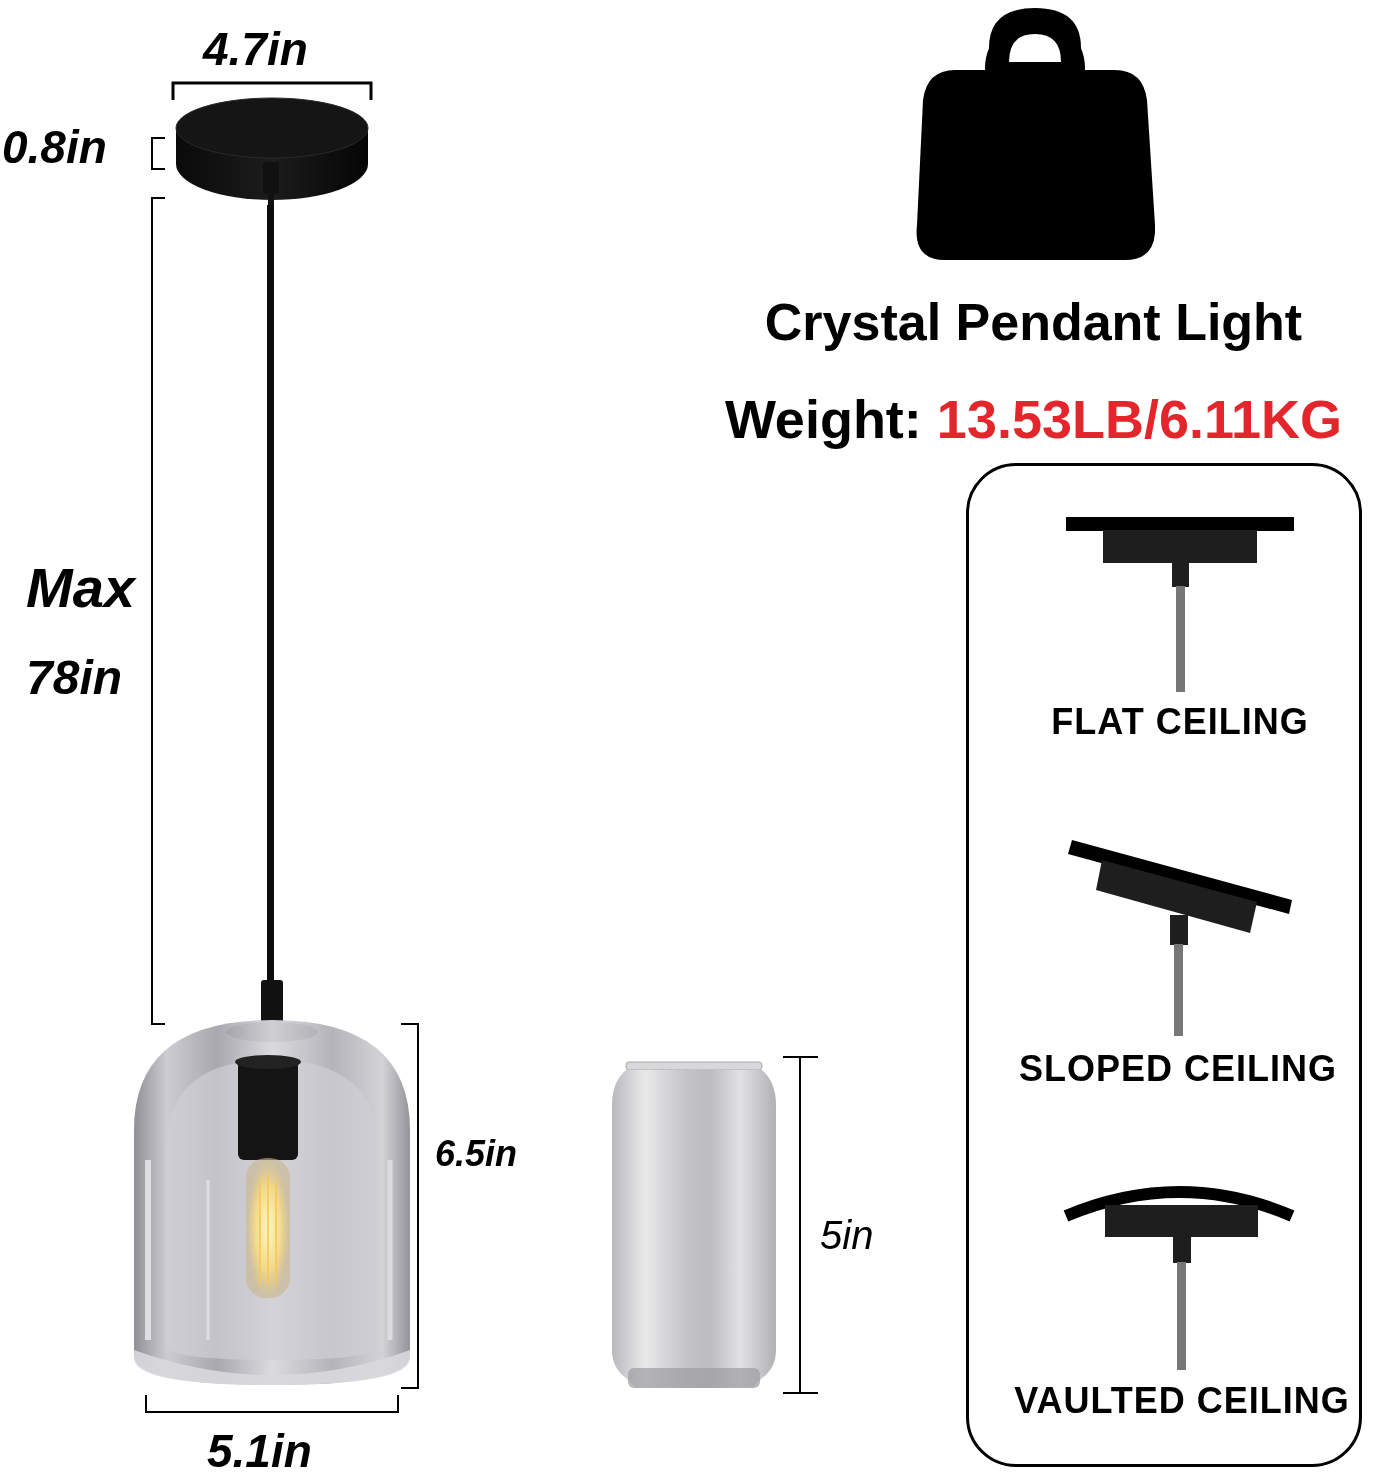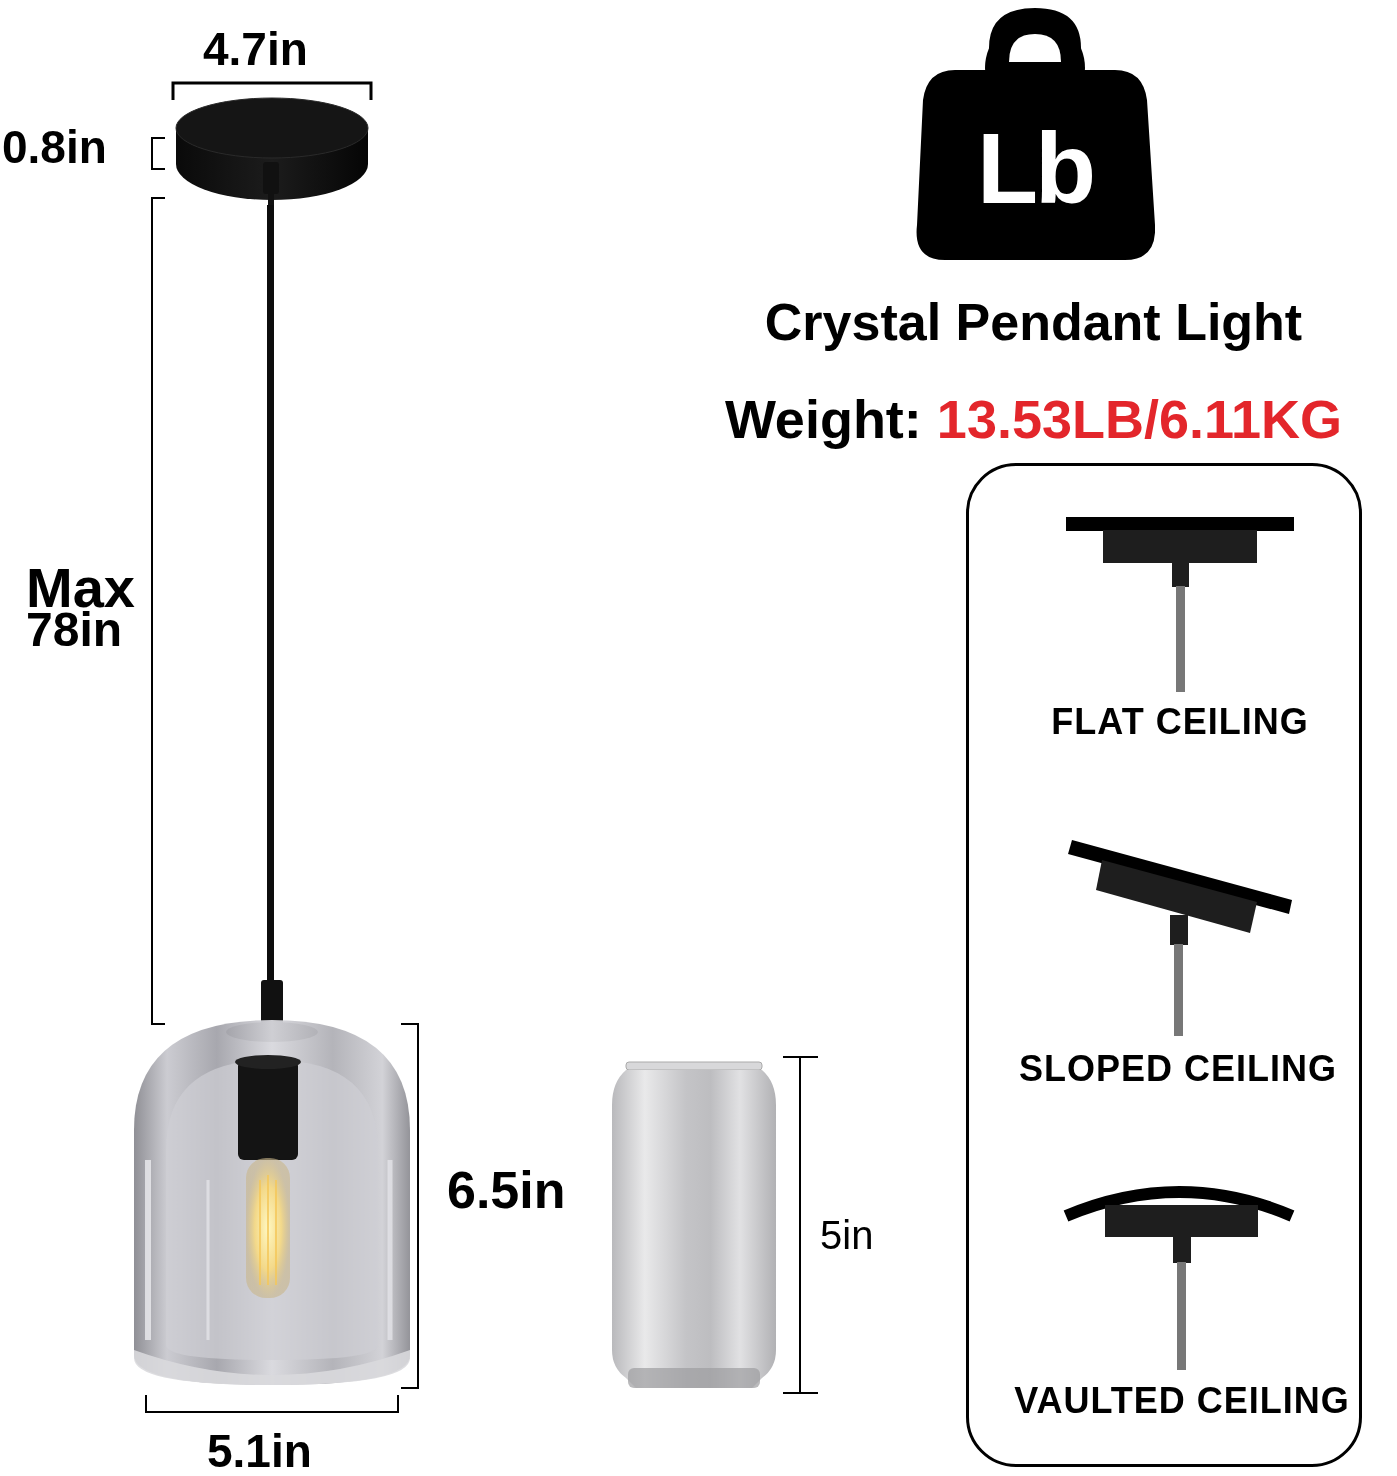--- a/index.html
+++ b/index.html
@@ -1,19 +1,19 @@
 <!DOCTYPE html>
 <html><head>
   <meta charset="utf-8">
   <style>
     html, body { margin: 0; padding: 0; background: #ffffff; }
     body { width: 1397px; height: 1476px; position: relative; overflow: hidden;
       font-family: "Liberation Sans", "DejaVu Sans", sans-serif; color: #000; }
     .abs { position: absolute; }
-    .dim { font-weight: 700; color: #000; white-space: nowrap; line-height: 1; }
+    .dim { font-weight: 700; color: #000; white-space: nowrap; line-height: 1; font-style: italic; }
     svg { display: block; }
     .title-line { position: absolute; left: 670px; width: 727px; text-align: center;
       font-weight: 700; white-space: nowrap; line-height: 1; }
     .ceiling-label { position: absolute; width: 400px; text-align: center; font-weight: 700;
       font-size: 36px; letter-spacing: 1px; white-space: nowrap; line-height: 1; }
   </style>
 </head>
 <body>
 
 <div class="abs" style="left:0;top:0;width:600px;height:1476px;">
@@ -42,21 +42,21 @@
     <rect x="93" y="70" width="16" height="32" rx="3" fill="#111"></rect>
     <rect x="98" y="100" width="6" height="20" fill="#111"></rect>
   </svg>
 
   <div class="abs" style="left:267px;top:205px;width:7px;height:790px;background:#0d0d0d;"></div>
 
   <svg class="abs" style="left:148px;top:195px;" width="20" height="832">
     <path d="M17 3 H4 V829 H17" fill="none" stroke="#000" stroke-width="2"></path>
   </svg>
   <div class="abs dim" style="left:26px;top:560px;font-size:56px;">Max</div>
-  <div class="abs dim" style="left:26px;top:606px;font-size:48px;">78in</div>
+  <div class="abs dim" style="left:26px;top:654px;font-size:48px;">78in</div>
 
   <svg class="abs" style="left:128px;top:980px;" width="290" height="415">
     <defs>
       <linearGradient id="glassG" x1="0" y1="0" x2="1" y2="0">
         <stop offset="0" stop-color="#8a8a90"></stop>
         <stop offset="0.12" stop-color="#c9c9cf"></stop>
         <stop offset="0.3" stop-color="#a3a3aa"></stop>
         <stop offset="0.5" stop-color="#d8d8dd"></stop>
         <stop offset="0.72" stop-color="#b0b0b6"></stop>
         <stop offset="0.9" stop-color="#d0d0d5"></stop>
@@ -84,21 +84,21 @@
 
     <rect x="118" y="178" width="44" height="140" rx="20" fill="url(#bulbG)"></rect>
     <path d="M132 200 V305 M140 195 V305 M148 200 V305" stroke="#f5c85a" stroke-width="2" opacity="0.8"></path>
 
     <path d="M6 370 Q144 420 282 370 V378 Q282 405 144 405 Q6 405 6 378 Z" fill="#d9d9dd" opacity="0.9"></path>
   </svg>
 
   <svg class="abs" style="left:398px;top:1021px;" width="24" height="370">
     <path d="M3 3 H20 V367 H3" fill="none" stroke="#000" stroke-width="2"></path>
   </svg>
-  <div class="abs dim" style="left:435px;top:1164px;font-size:52px;margin-left:12px;">6.5in</div>
+  <div class="abs dim" style="left:435px;top:1136px;font-size:36px;">6.5in</div>
 
   <svg class="abs" style="left:143px;top:1393px;" width="258" height="22">
     <path d="M3 2 V19 H255 V2" fill="none" stroke="#000" stroke-width="2"></path>
   </svg>
   <div class="abs dim" style="left:207px;top:1428px;font-size:46px;">5.1in</div>
 </div>
 
 <div class="abs" style="left:600px;top:1040px;width:300px;height:370px;">
   <svg class="abs" style="left:8px;top:20px;" width="172" height="332">
     <defs>
@@ -121,21 +121,20 @@
   <div class="abs dim" style="left:220px;top:175px;font-size:40px;font-weight:400;">5in</div>
 </div>
 
 <div class="abs" style="left:915px;top:0;width:240px;height:265px;">
   <svg class="abs" style="left:0;top:0;" width="240" height="265">
     <path d="M74 70 V48 Q74 8 120 8 Q166 8 166 48 V70 H146 V56 Q146 30 120 30 Q94 30 94 56 V70 Z" fill="#000"></path>
     <circle cx="120" cy="68" r="50" fill="#000"></circle>
     <path d="M40 70 H200 Q228 70 232 100 L240 225 Q242 260 210 260 H30 Q-2 260 2 225 L8 100 Q12 70 40 70 Z" fill="#000"></path>
     <path d="M94 62 Q94 34 120 34 Q146 34 146 62 Z" fill="#fff"></path>
   </svg>
-  <div class="abs dim" style="left:0;width:240px;top:118px;text-align:center;color:#fff;font-size:100px;letter-spacing:-3px;">Lb</div>
 </div>
 
 <div class="title-line" style="top:296px;font-size:52px;">Crystal Pendant Light</div>
 <div class="title-line" style="top:392px;font-size:54px;">
   <span>Weight:</span>
   <span style="color:#e3262b;">13.53LB/6.11KG</span>
 </div>
 
 <div class="abs" style="left:966px;top:463px;width:396px;height:1004px;border:3px solid #000;border-radius:50px;box-sizing:border-box;">
 </div>

